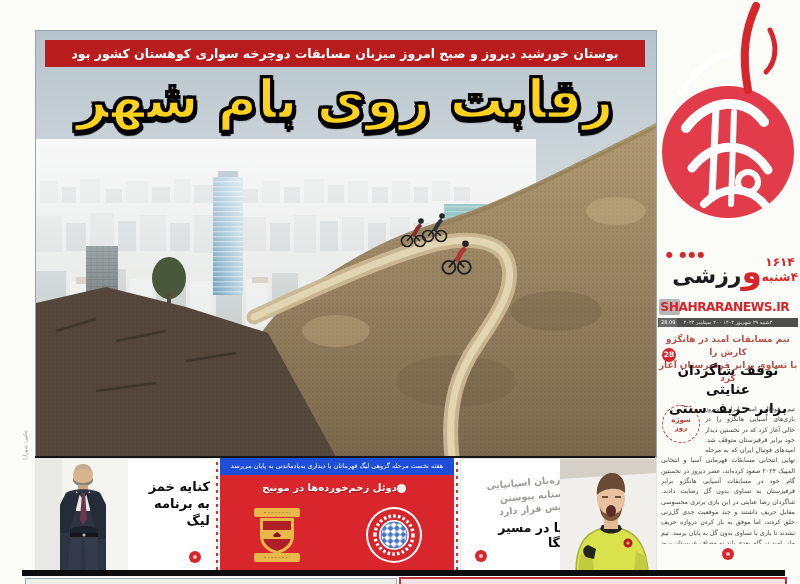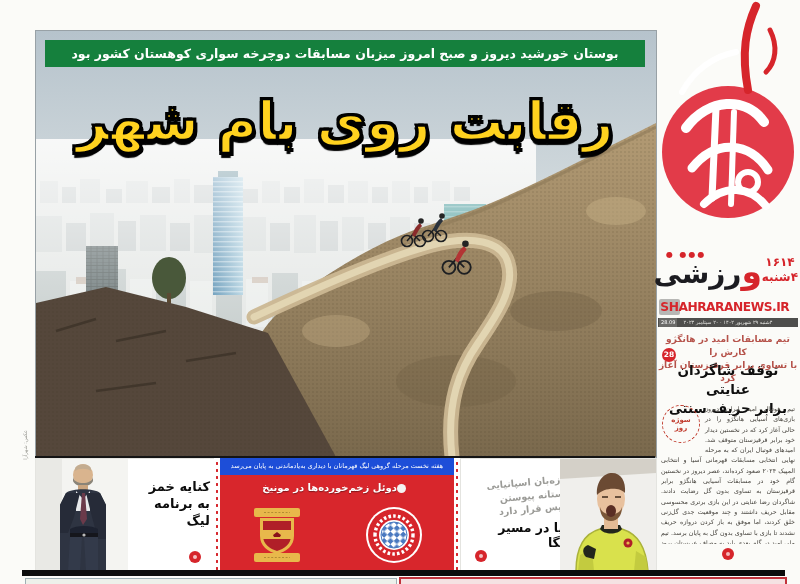--- a/index.html
+++ b/index.html
@@ -1,36 +1,36 @@
 <!DOCTYPE html>
 <html lang="fa" dir="rtl"><head>
 <meta charset="utf-8">
 <style>
   html,body{margin:0;padding:0;background:#e9eae6;font-family:"DejaVu Sans",sans-serif;}
   .page{position:relative;width:800px;height:584px;background:#fbfbf8;overflow:hidden;margin:0 auto;}
 
   
   .photo-frame{position:absolute;left:35px;top:30px;width:620px;height:426px;border:1px solid #98a1a6;background:#cfd8dc;overflow:hidden;}
   .photo-frame svg{display:block;width:100%;height:100%;}
-  .kicker-bar{position:absolute;left:45px;top:40px;width:600px;height:27px;background:#15803d;color:#fff;
+  .kicker-bar{position:absolute;left:45px;top:40px;width:600px;height:27px;background:#b91c1c;color:#fff;
     font-size:12.5px;font-weight:bold;line-height:27px;text-align:center;direction:rtl;}
-  .main-headline{position:absolute;left:35px;top:90px;width:620px;text-align:center;direction:rtl;
+  .main-headline{position:absolute;left:35px;top:68px;width:620px;text-align:center;direction:rtl;
     font-size:54px;font-weight:800;color:#ffd21f;letter-spacing:-1px;
     -webkit-text-stroke:2.5px #000;
     text-shadow:3px 3px 0 #000,-2px 2px 0 #000,2px -2px 0 #000,-2px -2px 0 #000,0 5px 1px #000;}
   .photo-credit{position:absolute;left:22px;top:430px;writing-mode:vertical-rl;transform:rotate(180deg);
     font-size:5px;color:#9a9a94;letter-spacing:1px;}
 
   
   .rcol{position:absolute;left:658px;top:0;width:140px;height:584px;}
   .logo-wrap{position:absolute;left:0;top:0;width:140px;height:250px;}
   .sport-row{position:absolute;left:0;top:251px;width:140px;height:47px;}
   .sport-mark{position:absolute;left:2px;top:2px;width:102px;direction:rtl;text-align:right;white-space:nowrap;}
   .sport-vav{font-size:33px;font-weight:900;color:#d6252b;line-height:38px;}
-  .sport-rest{font-size:28px;font-weight:900;color:#1b1b20;letter-spacing:-1px;}
+  .sport-rest{font-size:22px;font-weight:900;color:#1b1b20;letter-spacing:-1px;}
   .sport-dots{position:absolute;left:6px;top:-3px;color:#d6252b;font-size:8px;letter-spacing:2px;}
   .sport-nums{position:absolute;right:0;top:4px;width:36px;text-align:center;color:#d6252b;direction:rtl;}
   .issue-no{font-size:12px;font-weight:bold;}
   .weekday{font-size:12px;font-weight:700;margin-top:1px;}
   .site-row{position:absolute;left:0;top:299px;width:140px;height:18px;}
   .page-badge{position:absolute;left:1px;top:0;width:21px;height:16px;background:#b7b7b5;border-radius:2px;}
   .page-badge b{position:absolute;left:3px;top:1px;width:14px;height:14px;background:#d6252b;border-radius:50%;
     color:#fff;font-size:7.5px;line-height:14px;text-align:center;font-weight:bold;margin-top:48px;}
   .site-url{position:absolute;left:24px;top:0;width:114px;color:#d6252b;font-weight:800;font-size:13px;
     letter-spacing:-0.5px;transform:scaleX(.94);transform-origin:left;white-space:nowrap;}

